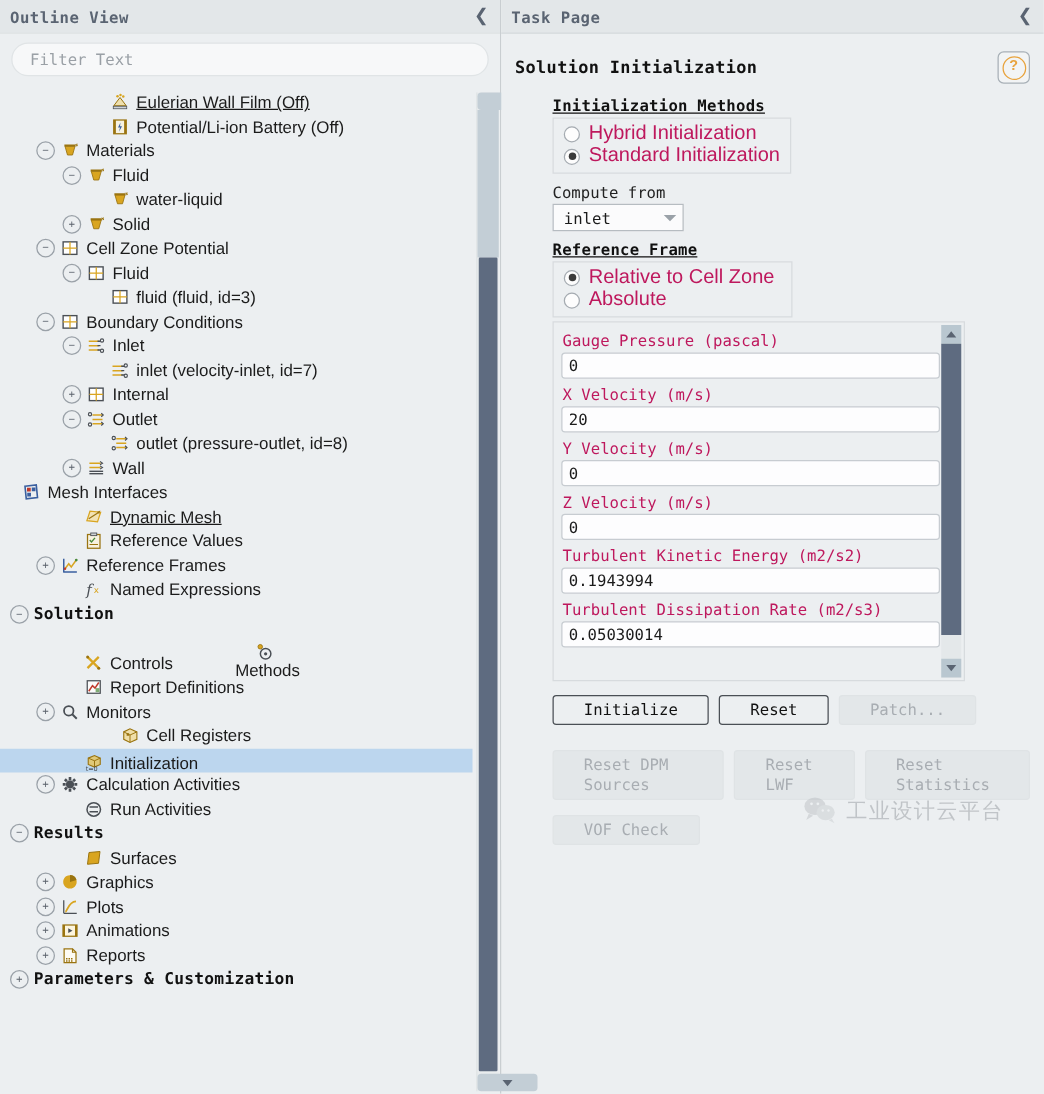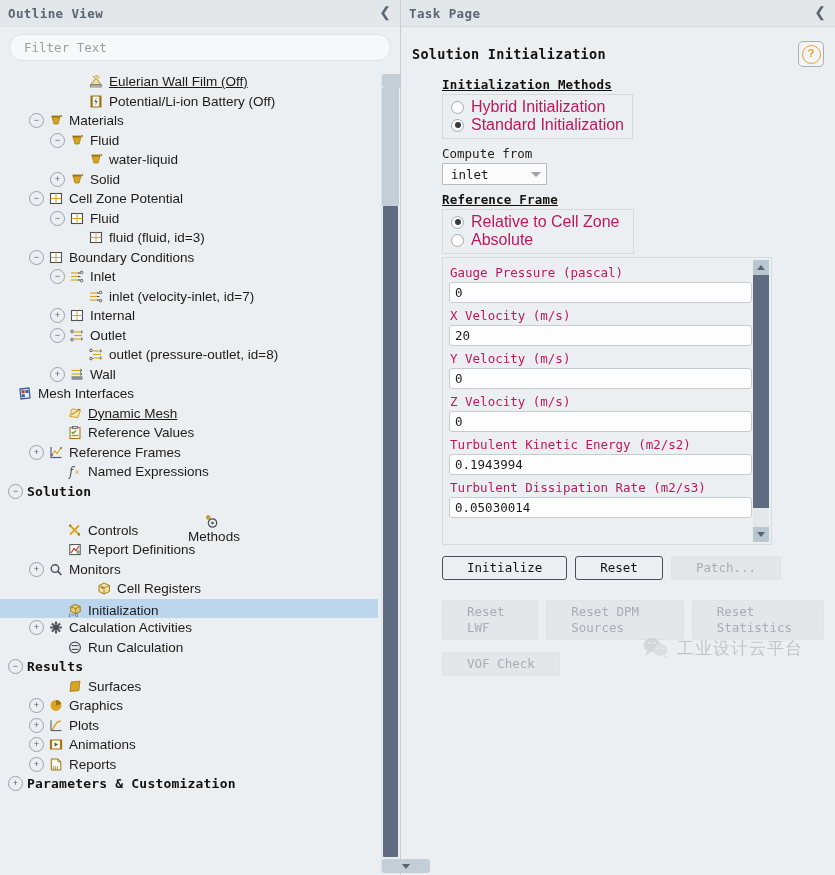--- a/index.html
+++ b/index.html
@@ -580,21 +580,21 @@
         </div>
         <div class="tnode" style="padding-left: 50px;">
           <span class="exp blank"></span>
           <span class="ico">
             <svg width="16" height="15" viewBox="0 0 16 15">
               <circle cx="8" cy="7.5" r="5.4" fill="none" stroke="#4a4f55" stroke-width="1.2"></circle>
                 <line x1="4.6" y1="5.6" x2="11.4" y2="5.6" stroke="#4a4f55" stroke-width="1.1"></line>
                 <line x1="4.6" y1="9.4" x2="11.4" y2="9.4" stroke="#4a4f55" stroke-width="1.1"></line>
             </svg>
           </span>
-          <span class="tlabel">Run Calculation</span>
+          <span class="tlabel">Run Activities</span>
         </div>
         <div class="tnode" style="padding-left: 8px;">
           <span class="exp">−</span>
           <span class="tlabel bold">Results</span>
         </div>
         <div class="tnode" style="padding-left: 50px;">
           <span class="exp blank"></span>
           <span class="ico">
             <svg width="16" height="15" viewBox="0 0 16 15">
               <path d="M4.2 3 L13 2.2 L11.8 11.6 L3 12.4 Z" fill="#d9a520" stroke="#9a7410" stroke-width="0.8"></path>
@@ -725,22 +725,22 @@
               </div>
           </div>
         </div>
 
         <div class="btnrow" id="btnRow1">
             <div class="btn primary">Initialize</div>
             <div class="btn normal">Reset</div>
             <div class="btn disabled">Patch...</div>
           </div>
         <div class="btnrow" id="btnRow2" style="margin-top:20px;">
+            <div class="btn disabled">Reset DPM Sources</div>
             <div class="btn disabled">Reset LWF</div>
-            <div class="btn disabled">Reset DPM Sources</div>
             <div class="btn disabled">Reset Statistics</div>
           </div>
         <div class="btnrow" id="btnRow3" style="margin-top:12px;">
             <div class="btn disabled">VOF Check</div>
           </div>
 
       </div>
     </div>
 
     <div class="watermark">

